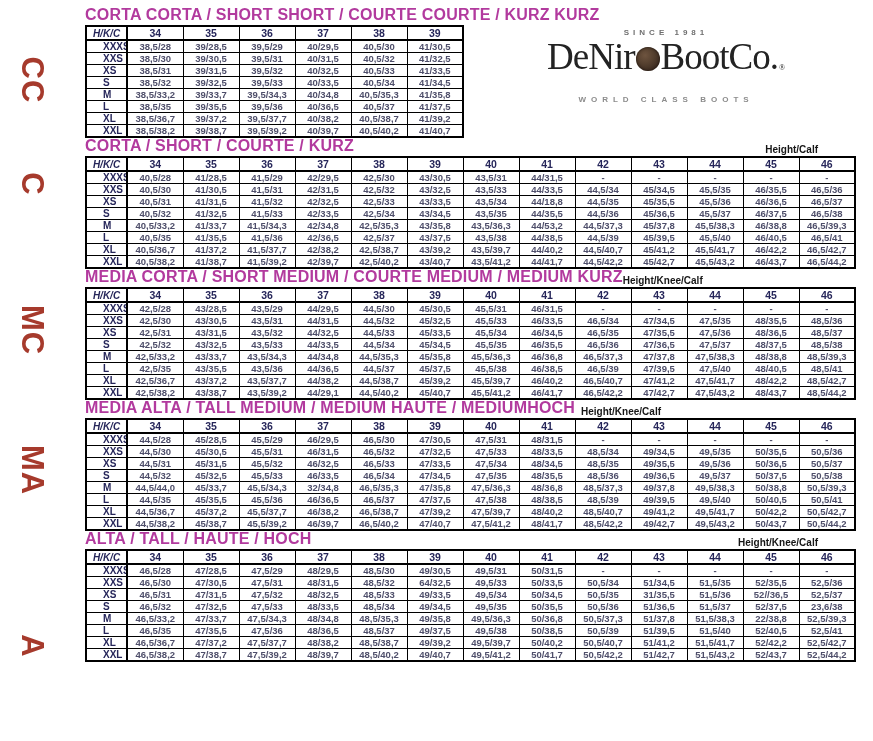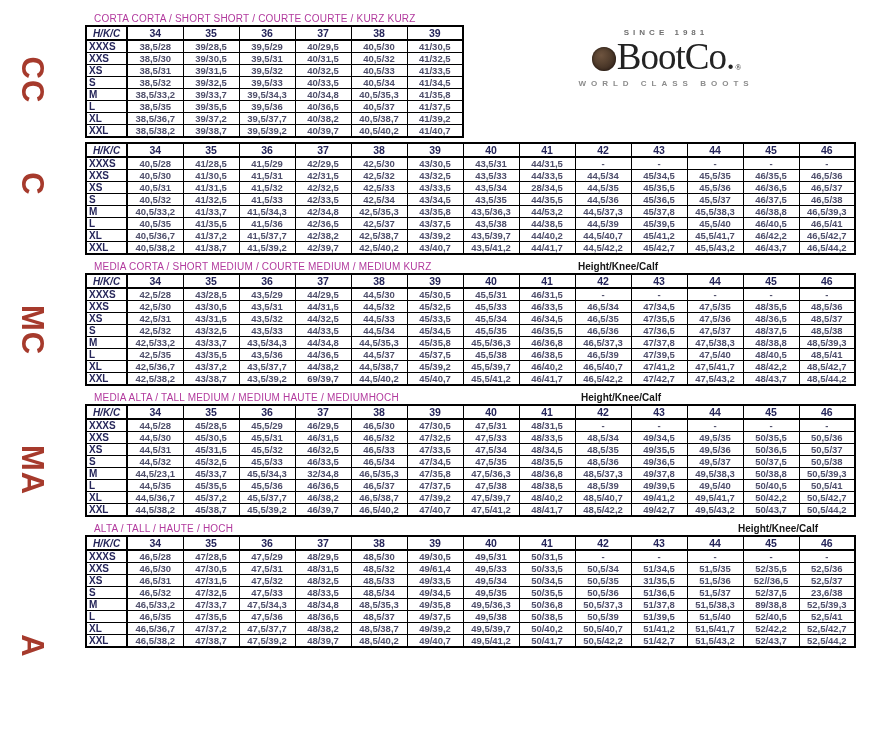--- a/index.html
+++ b/index.html
@@ -24,51 +24,52 @@
   .logo-name{
     font-family:"Liberation Serif","DejaVu Serif",serif;font-size:37px;line-height:1;
     color:#232323;display:flex;align-items:center;justify-content:center;letter-spacing:-1px;
   }
   .logo-dot{
     width:24px;height:24px;border-radius:50%;display:inline-block;margin:4px 1px 0 1px;
     background:radial-gradient(circle at 38% 35%, #6e543f 0%, #55402f 40%, #39291f 80%, #2b1e16 100%);
     box-shadow:inset 0 0 3px #1c120c;
   }
   .logo-reg{font-size:8px;color:#232323;align-self:flex-end;margin:0 0 3px 1px;letter-spacing:0;}
-  .logo-tagline{font-size:8px;font-weight:bold;letter-spacing:5px;color:#8c8c8c;margin-top:4px;}
+  .logo-tagline{font-size:8px;font-weight:bold;letter-spacing:5px;color:#8c8c8c;margin-top:20px;}
   
   #tables-root{position:absolute;left:85px;top:11px;}
   .tbl-section{margin-bottom:4px;}
   .tbl-title-row{display:flex;justify-content:space-between;align-items:flex-end;height:13px;margin-bottom:1px;}
-  .tbl-title{color:#b23a9e;font-weight:normal;font-size:10px;white-space:nowrap;letter-spacing:0.2px;margin-left:9px;}
+  .tbl-title{color:#b23a9e;font-weight:bold;font-size:16px;white-space:nowrap;letter-spacing:0.2px;}
   .tbl-measure{color:#161616;font-weight:bold;font-size:10px;white-space:nowrap;padding-right:36px;}
   table.size-table{border-collapse:collapse;table-layout:fixed;background:#fff;border:2px solid #000;}
   table.size-table th, table.size-table td{
     border:1.5px solid #000;height:11px;padding:0;text-align:center;vertical-align:middle;
     font-weight:bold;overflow:hidden;white-space:nowrap;
   }
   table.size-table thead th{font-size:10.5px;color:#26265a;}
   table.size-table thead th.corner{font-style:italic;font-size:10px;}
-  table.size-table tbody th{font-size:10px;color:#26265a;text-align:left;padding-left:2px;border-right:2px solid #000;}
+  table.size-table tbody th{font-size:10px;color:#26265a;text-align:left;padding-left:16px;border-right:2px solid #000;}
   table.size-table thead th.corner{border-right:2px solid #000;border-bottom:2px solid #000;}
   table.size-table thead th{border-bottom:2px solid #000;}
   table.size-table td{font-size:9.5px;color:#4e4e6a;}
 </style>
 </head>
 <body>
 
 <div class="side-label" id="sl-cc">CC</div>
 <div class="side-label" id="sl-c">C</div>
 <div class="side-label" id="sl-mc">MC</div>
 <div class="side-label" id="sl-ma">MA</div>
 <div class="side-label" id="sl-a">A</div>
 
 <div class="logo">
   <div class="logo-since">SINCE 1981</div>
   <div class="logo-name">
+    <span>DeNir</span>
     <span class="logo-dot"></span>
     <span>BootCo.</span>
     <span class="logo-reg">®</span>
   </div>
   <div class="logo-tagline">WORLD CLASS BOOTS</div>
 </div>
 
 <div id="tables-root">
     <div class="tbl-section" style="width: 377px;">
       <div class="tbl-title-row">
@@ -165,20 +166,24 @@
             <td>39/38,7</td>
             <td>39,5/39,2</td>
             <td>40/39,7</td>
             <td>40,5/40,2</td>
             <td>41/40,7</td>
           </tr>
         </tbody>
       </table>
     </div>
     <div class="tbl-section" style="width: 769px;">
+      <div class="tbl-title-row">
+        <div class="tbl-title">CORTA / SHORT / COURTE / KURZ</div>
+        <div class="tbl-measure">Height/Calf</div>
+      </div>
       <table class="size-table" style="width: 769px;">
         <colgroup>
           <col style="width: 41px;">
           <col style="width: 56px;">
           <col style="width: 56px;">
           <col style="width: 56px;">
           <col style="width: 56px;">
           <col style="width: 56px;">
           <col style="width: 56px;">
           <col style="width: 56px;">
@@ -242,21 +247,21 @@
           </tr>
           <tr>
             <th>XS</th>
             <td>40,5/31</td>
             <td>41/31,5</td>
             <td>41,5/32</td>
             <td>42/32,5</td>
             <td>42,5/33</td>
             <td>43/33,5</td>
             <td>43,5/34</td>
-            <td>28/34,5</td>
+            <td>44/18,8</td>
             <td>44,5/35</td>
             <td>45/35,5</td>
             <td>45,5/36</td>
             <td>46/36,5</td>
             <td>46,5/37</td>
           </tr>
           <tr>
             <th>S</th>
             <td>40,5/32</td>
             <td>41/32,5</td>
@@ -490,21 +495,21 @@
             <td>47/41,2</td>
             <td>47,5/41,7</td>
             <td>48/42,2</td>
             <td>48,5/42,7</td>
           </tr>
           <tr>
             <th>XXL</th>
             <td>42,5/38,2</td>
             <td>43/38,7</td>
             <td>43,5/39,2</td>
-            <td>69/39,7</td>
+            <td>44/29,1</td>
             <td>44,5/40,2</td>
             <td>45/40,7</td>
             <td>45,5/41,2</td>
             <td>46/41,7</td>
             <td>46,5/42,2</td>
             <td>47/42,7</td>
             <td>47,5/43,2</td>
             <td>48/43,7</td>
             <td>48,5/44,2</td>
           </tr>
@@ -611,21 +616,21 @@
             <td>47,5/35</td>
             <td>48/35,5</td>
             <td>48,5/36</td>
             <td>49/36,5</td>
             <td>49,5/37</td>
             <td>50/37,5</td>
             <td>50,5/38</td>
           </tr>
           <tr>
             <th>M</th>
-            <td>44,5/23,1</td>
+            <td>44,5/44,0</td>
             <td>45/33,7</td>
             <td>45,5/34,3</td>
             <td>32/34,8</td>
             <td>46,5/35,3</td>
             <td>47/35,8</td>
             <td>47,5/36,3</td>
             <td>48/36,8</td>
             <td>48,5/37,3</td>
             <td>49/37,8</td>
             <td>49,5/38,3</td>
@@ -740,21 +745,21 @@
             <td>-</td>
             <td>-</td>
           </tr>
           <tr>
             <th>XXS</th>
             <td>46,5/30</td>
             <td>47/30,5</td>
             <td>47,5/31</td>
             <td>48/31,5</td>
             <td>48,5/32</td>
-            <td>49/61,4</td>
+            <td>64/32,5</td>
             <td>49,5/33</td>
             <td>50/33,5</td>
             <td>50,5/34</td>
             <td>51/34,5</td>
             <td>51,5/35</td>
             <td>52/35,5</td>
             <td>52,5/36</td>
           </tr>
           <tr>
             <th>XS</th>
@@ -794,21 +799,21 @@
             <td>47/33,7</td>
             <td>47,5/34,3</td>
             <td>48/34,8</td>
             <td>48,5/35,3</td>
             <td>49/35,8</td>
             <td>49,5/36,3</td>
             <td>50/36,8</td>
             <td>50,5/37,3</td>
             <td>51/37,8</td>
             <td>51,5/38,3</td>
-            <td>89/38,8</td>
+            <td>22/38,8</td>
             <td>52,5/39,3</td>
           </tr>
           <tr>
             <th>L</th>
             <td>46,5/35</td>
             <td>47/35,5</td>
             <td>47,5/36</td>
             <td>48/36,5</td>
             <td>48,5/37</td>
             <td>49/37,5</td>

